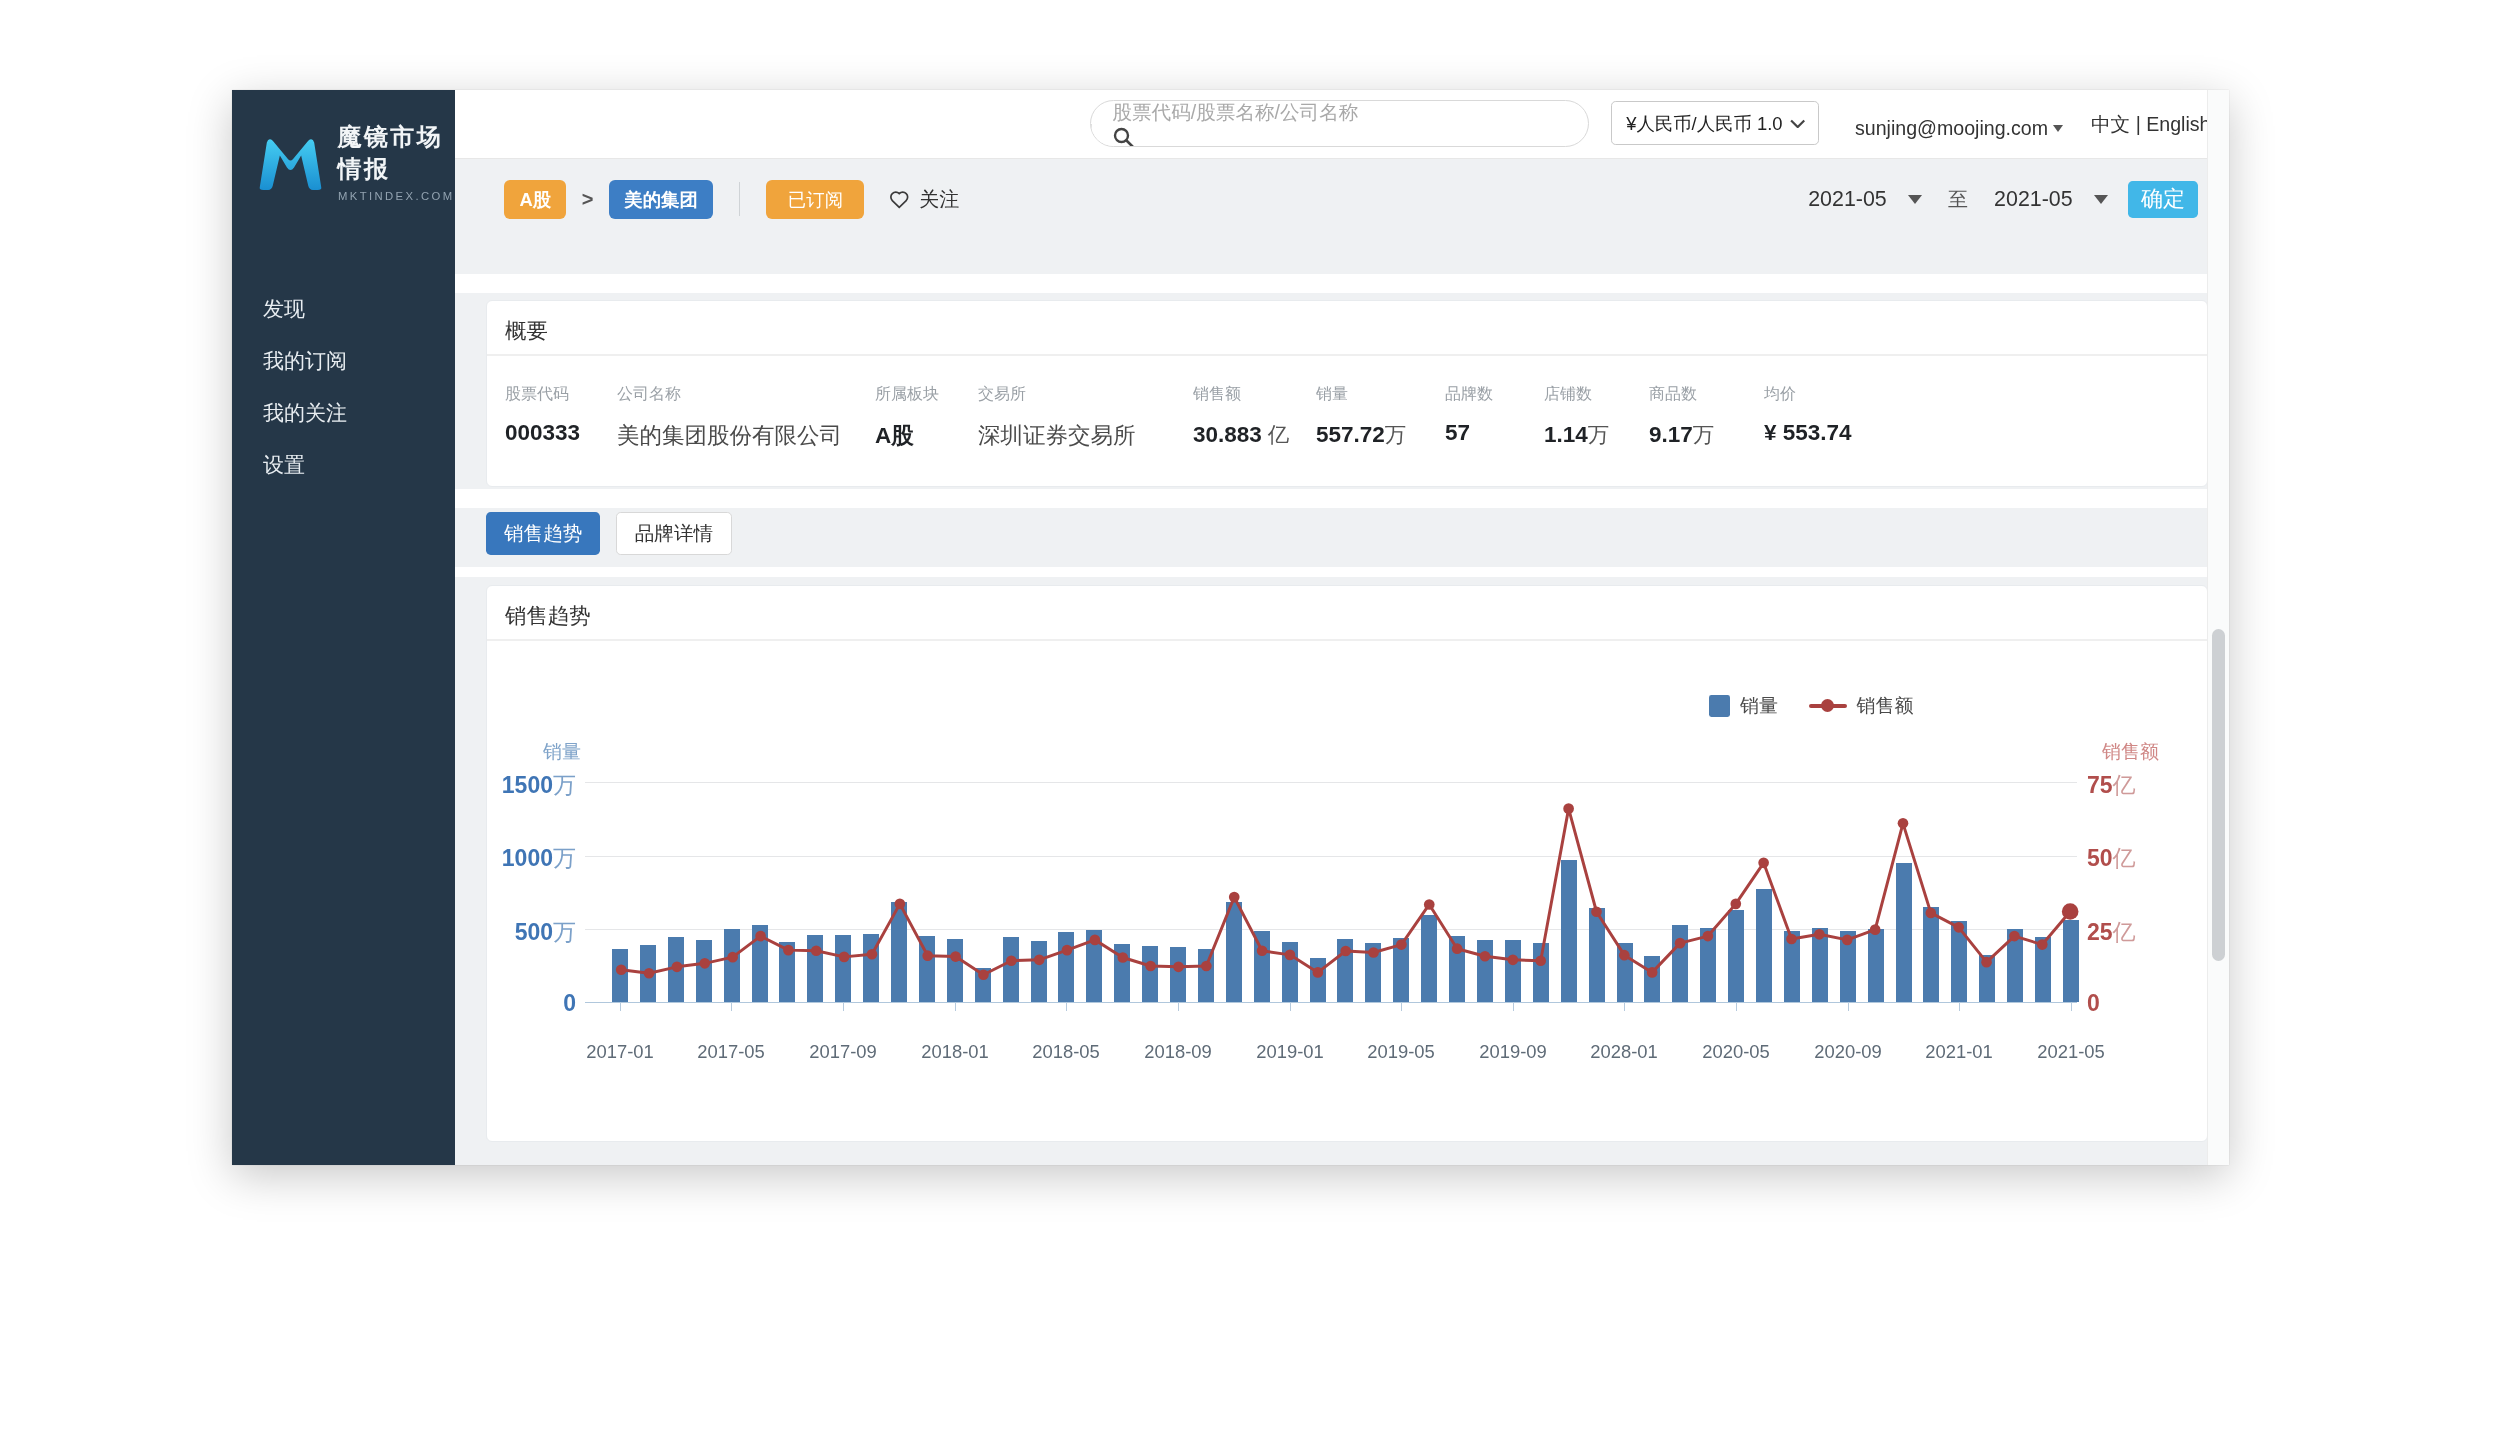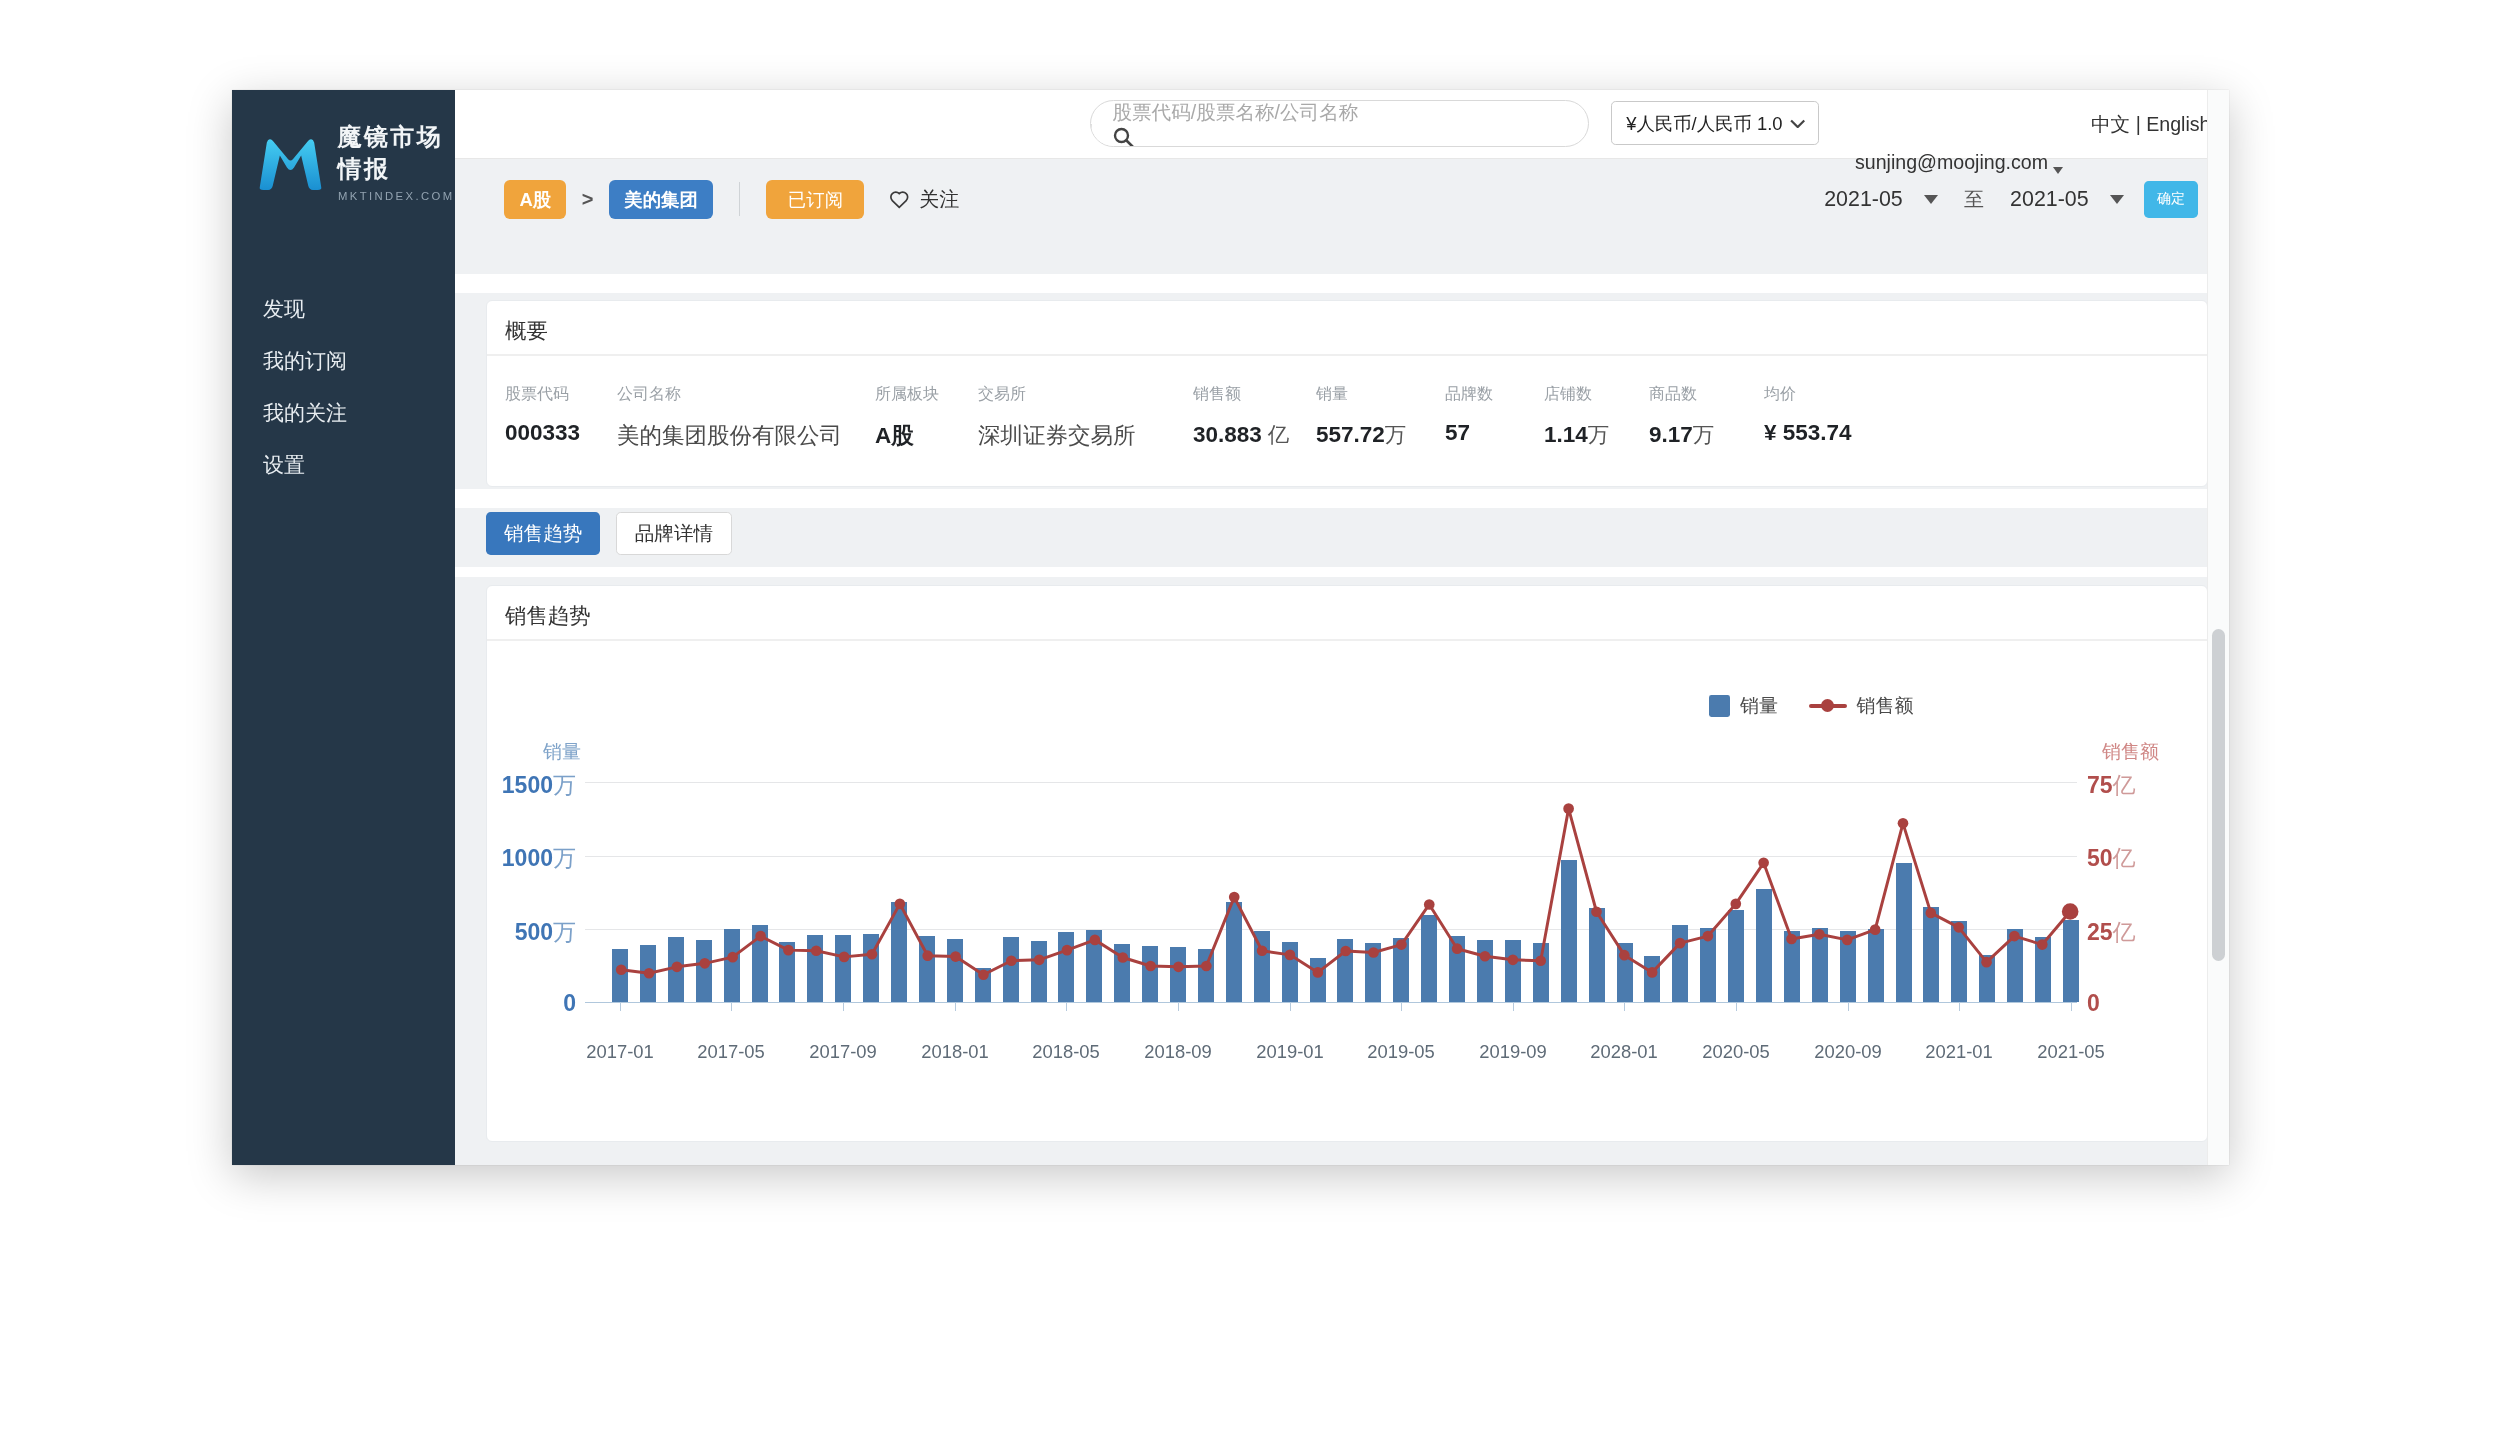--- a/index.html
+++ b/index.html
@@ -14,21 +14,21 @@
   .nav{margin-top:89px;}
   .nav-item{color:#e8edf1;font-size:21px;padding:0 0 0 31px;height:52px;line-height:36px;cursor:pointer;}
   
   .main{position:relative;flex:1;background:#eff1f3;}
   .topbar{position:absolute;left:0;top:0;width:100%;height:68px;background:#fff;border-bottom:0.6px solid #e7e7e7;}
   .search{position:absolute;left:635px;top:9.5px;width:499px;height:47px;border:1.2px solid #d9d9d9;border-radius:26px;background:#fff;display:flex;overflow:hidden;box-sizing:border-box;flex-direction:column;}
   .search input{flex:1;border:none;outline:none;font-size:19.6px;padding:0 6px 0 21.4px;color:#333;font-family:inherit;background:transparent;}
   .search input::placeholder{color:#a9a9a9;}
   .search-btn{width:62px;border:none;border-left:1.2px solid #dcdcdc;background:#fff;display:flex;align-items:center;justify-content:center;cursor:pointer;}
   .currency{position:absolute;left:1156px;top:11.3px;width:208px;height:44px;border:1.2px solid #c9c9c9;border-radius:4.7px;background:#fff;display:flex;align-items:center;justify-content:space-between;padding:0 13px 0 14.2px;box-sizing:border-box;font-size:18.4px;color:#222;cursor:pointer;}
-  .user{position:absolute;left:1400px;top:16px;height:68px;display:flex;align-items:flex-end;gap:5px;font-size:19.6px;color:#333;cursor:pointer;}
+  .user{position:absolute;left:1400px;top:4px;height:68px;display:flex;align-items:center;gap:5px;font-size:19.6px;color:#333;cursor:pointer;}
   .caret{width:0;height:0;border-left:6.5px solid transparent;border-right:6.5px solid transparent;border-top:8.3px solid #555;display:inline-block;}
   .lang{position:absolute;left:1636px;top:0;height:68px;display:flex;align-items:center;font-size:19.6px;color:#333;cursor:pointer;}
   
   .band1{position:absolute;left:0;top:68px;width:100%;height:116px;background:#eff1f3;}
   .gap1{position:absolute;left:0;top:184px;width:100%;height:19.6px;background:#fff;}
   .band2{position:absolute;left:0;top:203px;width:100%;height:196px;background:#eff1f3;}
   .gap2{position:absolute;left:0;top:399px;width:100%;height:19px;background:#fff;}
   .band3{position:absolute;left:0;top:418px;width:100%;height:59px;background:#eff1f3;}
   .gap3{position:absolute;left:0;top:477px;width:100%;height:9.5px;background:#fff;}
   .band4{position:absolute;left:0;top:487px;width:100%;height:588px;background:#eff1f3;}
@@ -38,21 +38,21 @@
   .crumb-orange{background:#f0a43c;}
   .crumb-blue{background:#3d7ec5;margin-left:15.4px;}
   .crumb-sep{color:#555;font-size:20px;font-weight:bold;margin-left:15.4px;}
   .vdivider{width:1.2px;height:34px;background:#cfd3d6;margin:0 26px;}
   .subscribed-btn{height:39px;border:none;border-radius:6px;background:#f0a43c;color:#fff;font-size:18.4px;padding:0 21.4px;cursor:pointer;font-family:inherit;}
   .follow{display:flex;align-items:center;gap:8.3px;margin-left:24px;font-size:20px;color:#333;cursor:pointer;}
   .spacer{flex:1;}
   .datebox{display:flex;align-items:center;gap:6px;font-size:21.4px;color:#333;cursor:pointer;}
   .datebox .caret{margin-left:15.4px;border-left-width:7.1px;border-right-width:7.1px;border-top-width:9px;}
   .to-label{color:#555;font-size:20px;margin:0 26px;}
-  .confirm-btn{height:37px;margin-left:20px;border:none;border-radius:4.7px;background:#41b7e8;color:#fff;font-size:14px;padding:0 13px;cursor:pointer;font-family:inherit;}
+  .confirm-btn{height:37px;margin-left:20px;border:none;border-radius:4.7px;background:#41b7e8;color:#fff;font-size:22px;padding:0 13px;cursor:pointer;font-family:inherit;}
   
   .card{position:absolute;left:31px;width:1722px;background:#fff;border:0.6px solid #e8ebee;border-radius:6px;box-sizing:border-box;}
   .card-header{font-size:21.4px;color:#333;padding:15.4px 0 0 18px;height:38px;}
   .card-divider{height:1.2px;background:#efefef;margin-top:0;}
   .summary-card{top:210px;height:187px;}
   .sf{position:absolute;top:83px;}
   .sf .sf-label{font-size:16px;color:#9aa0a6;display:block;}
   .sf .sf-value{font-size:22.5px;color:#4a4a4a;display:block;margin-top:15.4px;white-space:nowrap;}
   .sf.em .sf-value{font-weight:bold;color:#1f2226;}
   .sf .sf-unit{font-weight:normal;color:#555;font-size:21.4px;}

